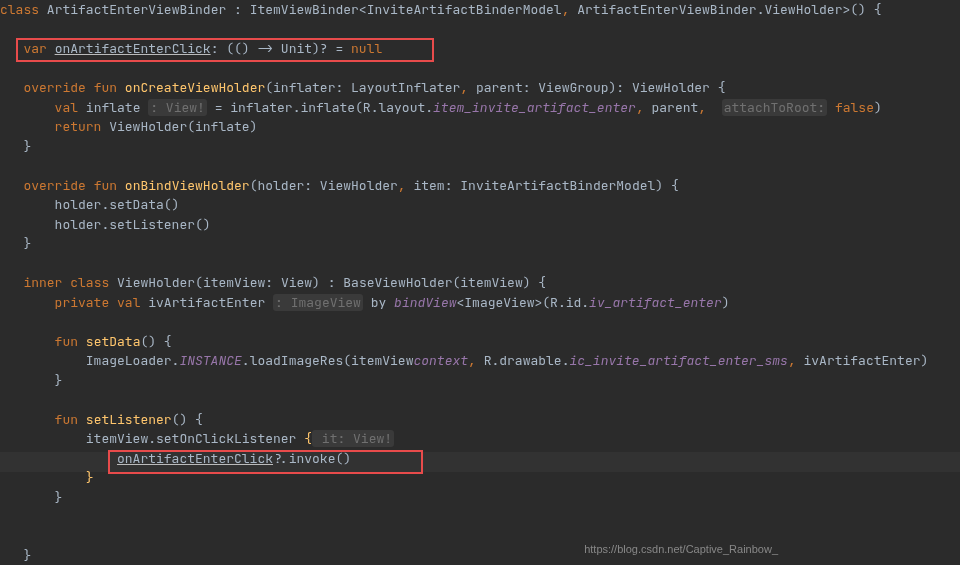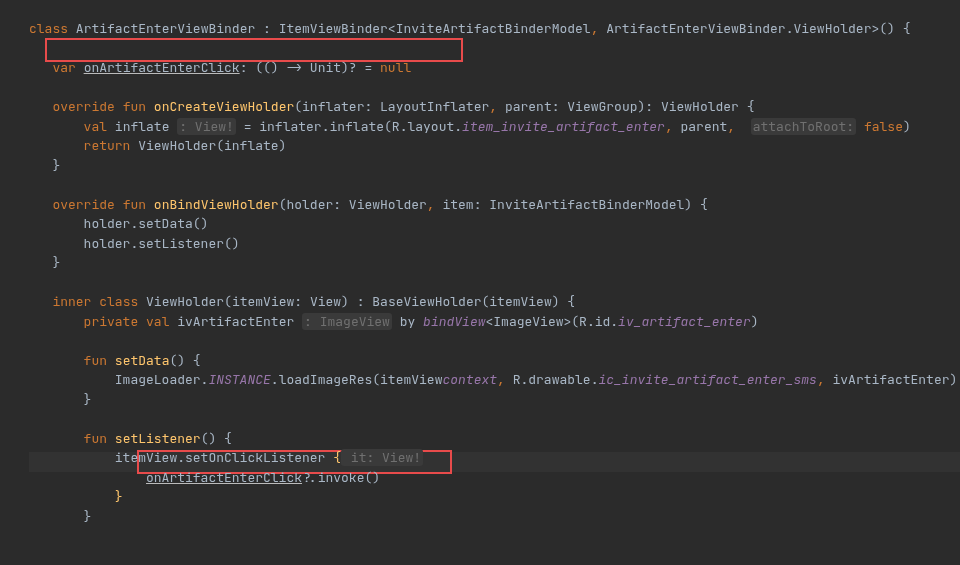--- a/index.html
+++ b/index.html
@@ -11,23 +11,22 @@
     background: #2b2b2b;
     font-family: "JetBrains Mono", "Consolas", "Menlo", monospace;
     font-size: 13px;
     line-height: 19.5px;
     color: #a9b7c6;
   }
   .editor {
     position: relative;
     width: 784px;
     height: 565px;
-    padding-top: 19px;
+    padding-top: 0;
     box-sizing: border-box;
-    margin-left: 29px;
   }
   pre {
     margin: 0;
     white-space: pre;
     font-family: inherit;
     font-size: inherit;
     line-height: inherit;
   }
   .kw { color: #cc7832; }           
   .fn { color: #ffc66d; }           
@@ -99,13 +98,14 @@
        <span class="kw">fun</span> <span class="fn">setListener</span><span class="normal">() {</span>
            <span class="normal">itemView</span><span class="normal">.setOnClickListener </span><span class="fn">{</span><span class="hint"> it: View!</span>
                <span class="normal under">onArtifactEnterClick</span><span class="normal">?.invoke()</span>
            <span class="fn">}</span>
        <span class="normal">}</span>
 
 
    <span class="normal">}</span></pre>
   </div>
 
+  <div class="watermark">https://blog.csdn.net/Captive_Rainbow_</div>
 </div>
 
 </body></html>

